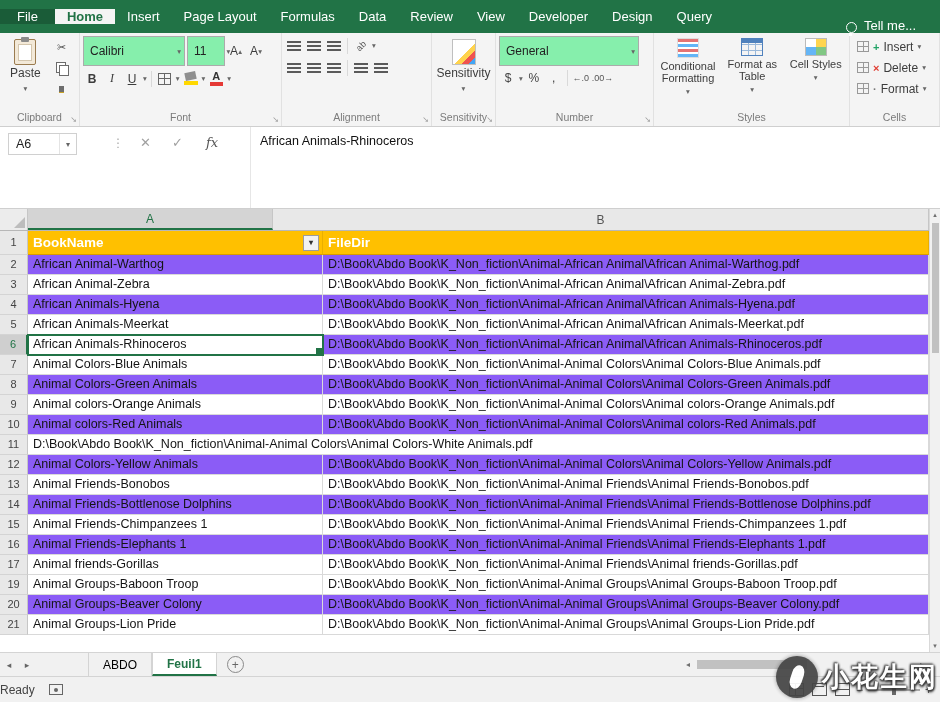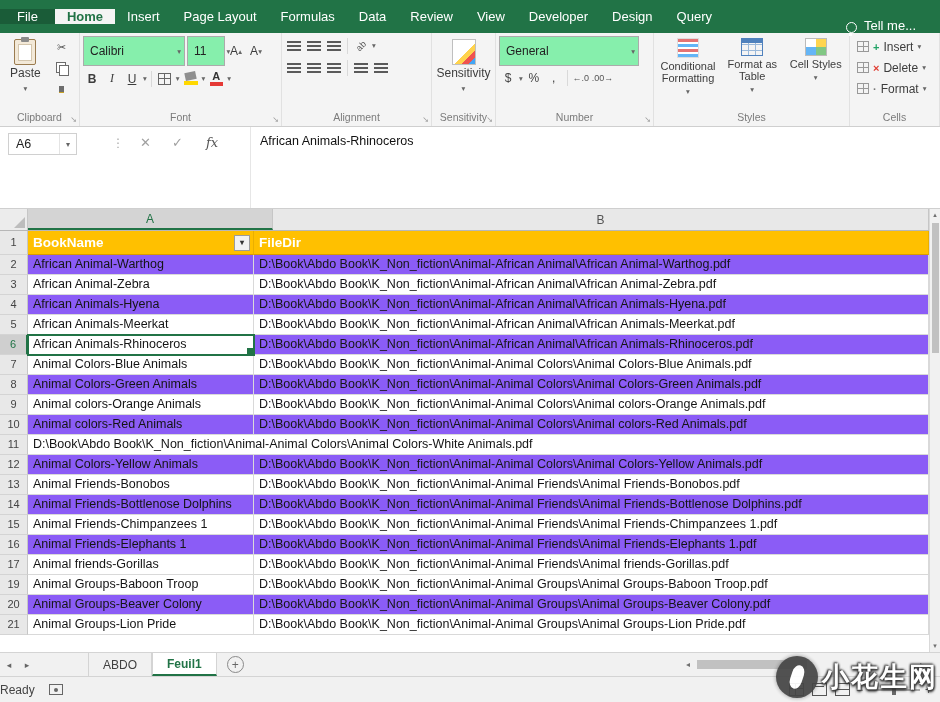--- a/index.html
+++ b/index.html
@@ -72,37 +72,37 @@
 .colhdr{display:flex;align-items:center;justify-content:center;font-size:12px;color:#555;border-right:1px solid #c6c6c6}
 .colA{width:245px}.colB{flex:1}
 .selcol{background:#d4d4d4;border-bottom:2px solid #217346;color:#217346}
 
 #grid-rows{position:absolute;top:231px;left:0;width:929px;height:421px;overflow:hidden;background:#fff;z-index:1}
 .grow{display:flex;height:20px;line-height:19px}
 .grow.hdr{height:24px;line-height:23px}
 .rn{width:28px;background:#e8e8e8;border-right:1px solid #c6c6c6;border-bottom:1px solid #d4d4d4;text-align:center;font-size:11px;color:#444;flex:none}
 .rn.selrn{background:#cfcfcf;color:#217346;border-right:2px solid #217346}
 .ca,.cb{border-right:1px solid #d9d9d9;border-bottom:1px solid #d9d9d9;padding:0 5px;font-size:12.5px;color:#141414;white-space:nowrap;overflow:hidden}
-.ca{width:226px;flex:none;position:relative}
+.ca{width:295px;flex:none;position:relative}
 .cb{flex:1}
 .band .ca,.band .cb{background:#8b5cf6}
 .hdr .ca,.hdr .cb{background:#FFC000;color:#fff;font-weight:bold;font-size:13.5px;border-right:1px solid #eaaf00;border-bottom:1px solid #d89c00}
 .filterbtn{position:absolute;right:3px;top:4px;width:16px;height:16px;background:#f2f2f2;border:1px solid #9c9c9c;color:#333;font-size:8px;display:flex;align-items:center;justify-content:center;line-height:1}
 .ca.sel{background:#fff;outline:2px solid #217346;outline-offset:-1px;z-index:3}
 .ca.sel:after{content:"";position:absolute;right:-1px;bottom:-1px;width:6px;height:6px;background:#217346;border:1px solid #fff}
 
 #vscroll{position:absolute;top:209px;right:0;width:11px;height:443px;background:#f1f1f1;border-left:1px solid #d9d9d9;z-index:2}
 .sarr{position:absolute;left:0;width:10px;text-align:center;font-size:7px;color:#707070}
 .sarr.top{top:2px}.sarr.bot{bottom:2px}
 #vthumb{position:absolute;left:1.5px;top:14px;width:7px;height:130px;background:#c1c1c1}
 
 #sheettabbar{position:absolute;top:652px;left:0;right:0;height:24px;background:#f1f1f1;border-top:1px solid #d4d4d4;display:flex;align-items:stretch;font-size:12px;z-index:4}
 .navarr{width:18px;display:flex;align-items:center;justify-content:center;color:#666;font-size:9px}
 #sheettabs{display:flex;align-items:stretch;margin-left:52px}
-.stab{padding:0 14px;display:flex;align-items:center;color:#404040;border-right:1px solid #d4d4d4;border-left:1px solid #d4d4d4}
+.stab{padding:0 14px;display:flex;align-items:center;color:#000000;border-right:1px solid #d4d4d4;border-left:1px solid #d4d4d4}
 .stab.active{background:#fff;color:#217346;font-weight:bold;border-bottom:2px solid #217346}
 #addsheet{width:17px;height:17px;border:1px solid #8a8a8a;border-radius:50%;color:#666;display:flex;align-items:center;justify-content:center;font-size:12px;margin:3px 0 0 10px}
 #hscroll{position:absolute;right:11px;top:3px;width:248px;height:17px;background:#f1f1f1;display:flex;align-items:center}
 #hscroll .harr{width:14px;text-align:center;color:#707070;font-size:8px}
 #hthumb{width:110px;height:9px;background:#c1c1c1;margin-left:2px}
 
 #statusbar{position:absolute;top:676px;left:0;right:0;height:26px;background:#f1f1f1;border-top:1px solid #d4d4d4;display:flex;align-items:center;font-size:12px;color:#444;z-index:4}
 #ready{}
 .macro{width:14px;height:11px;border:1px solid #666;margin-left:14px;position:relative}
 .macro:after{content:"";position:absolute;left:4px;top:2.5px;width:4px;height:4px;background:#666;border-radius:50%}

